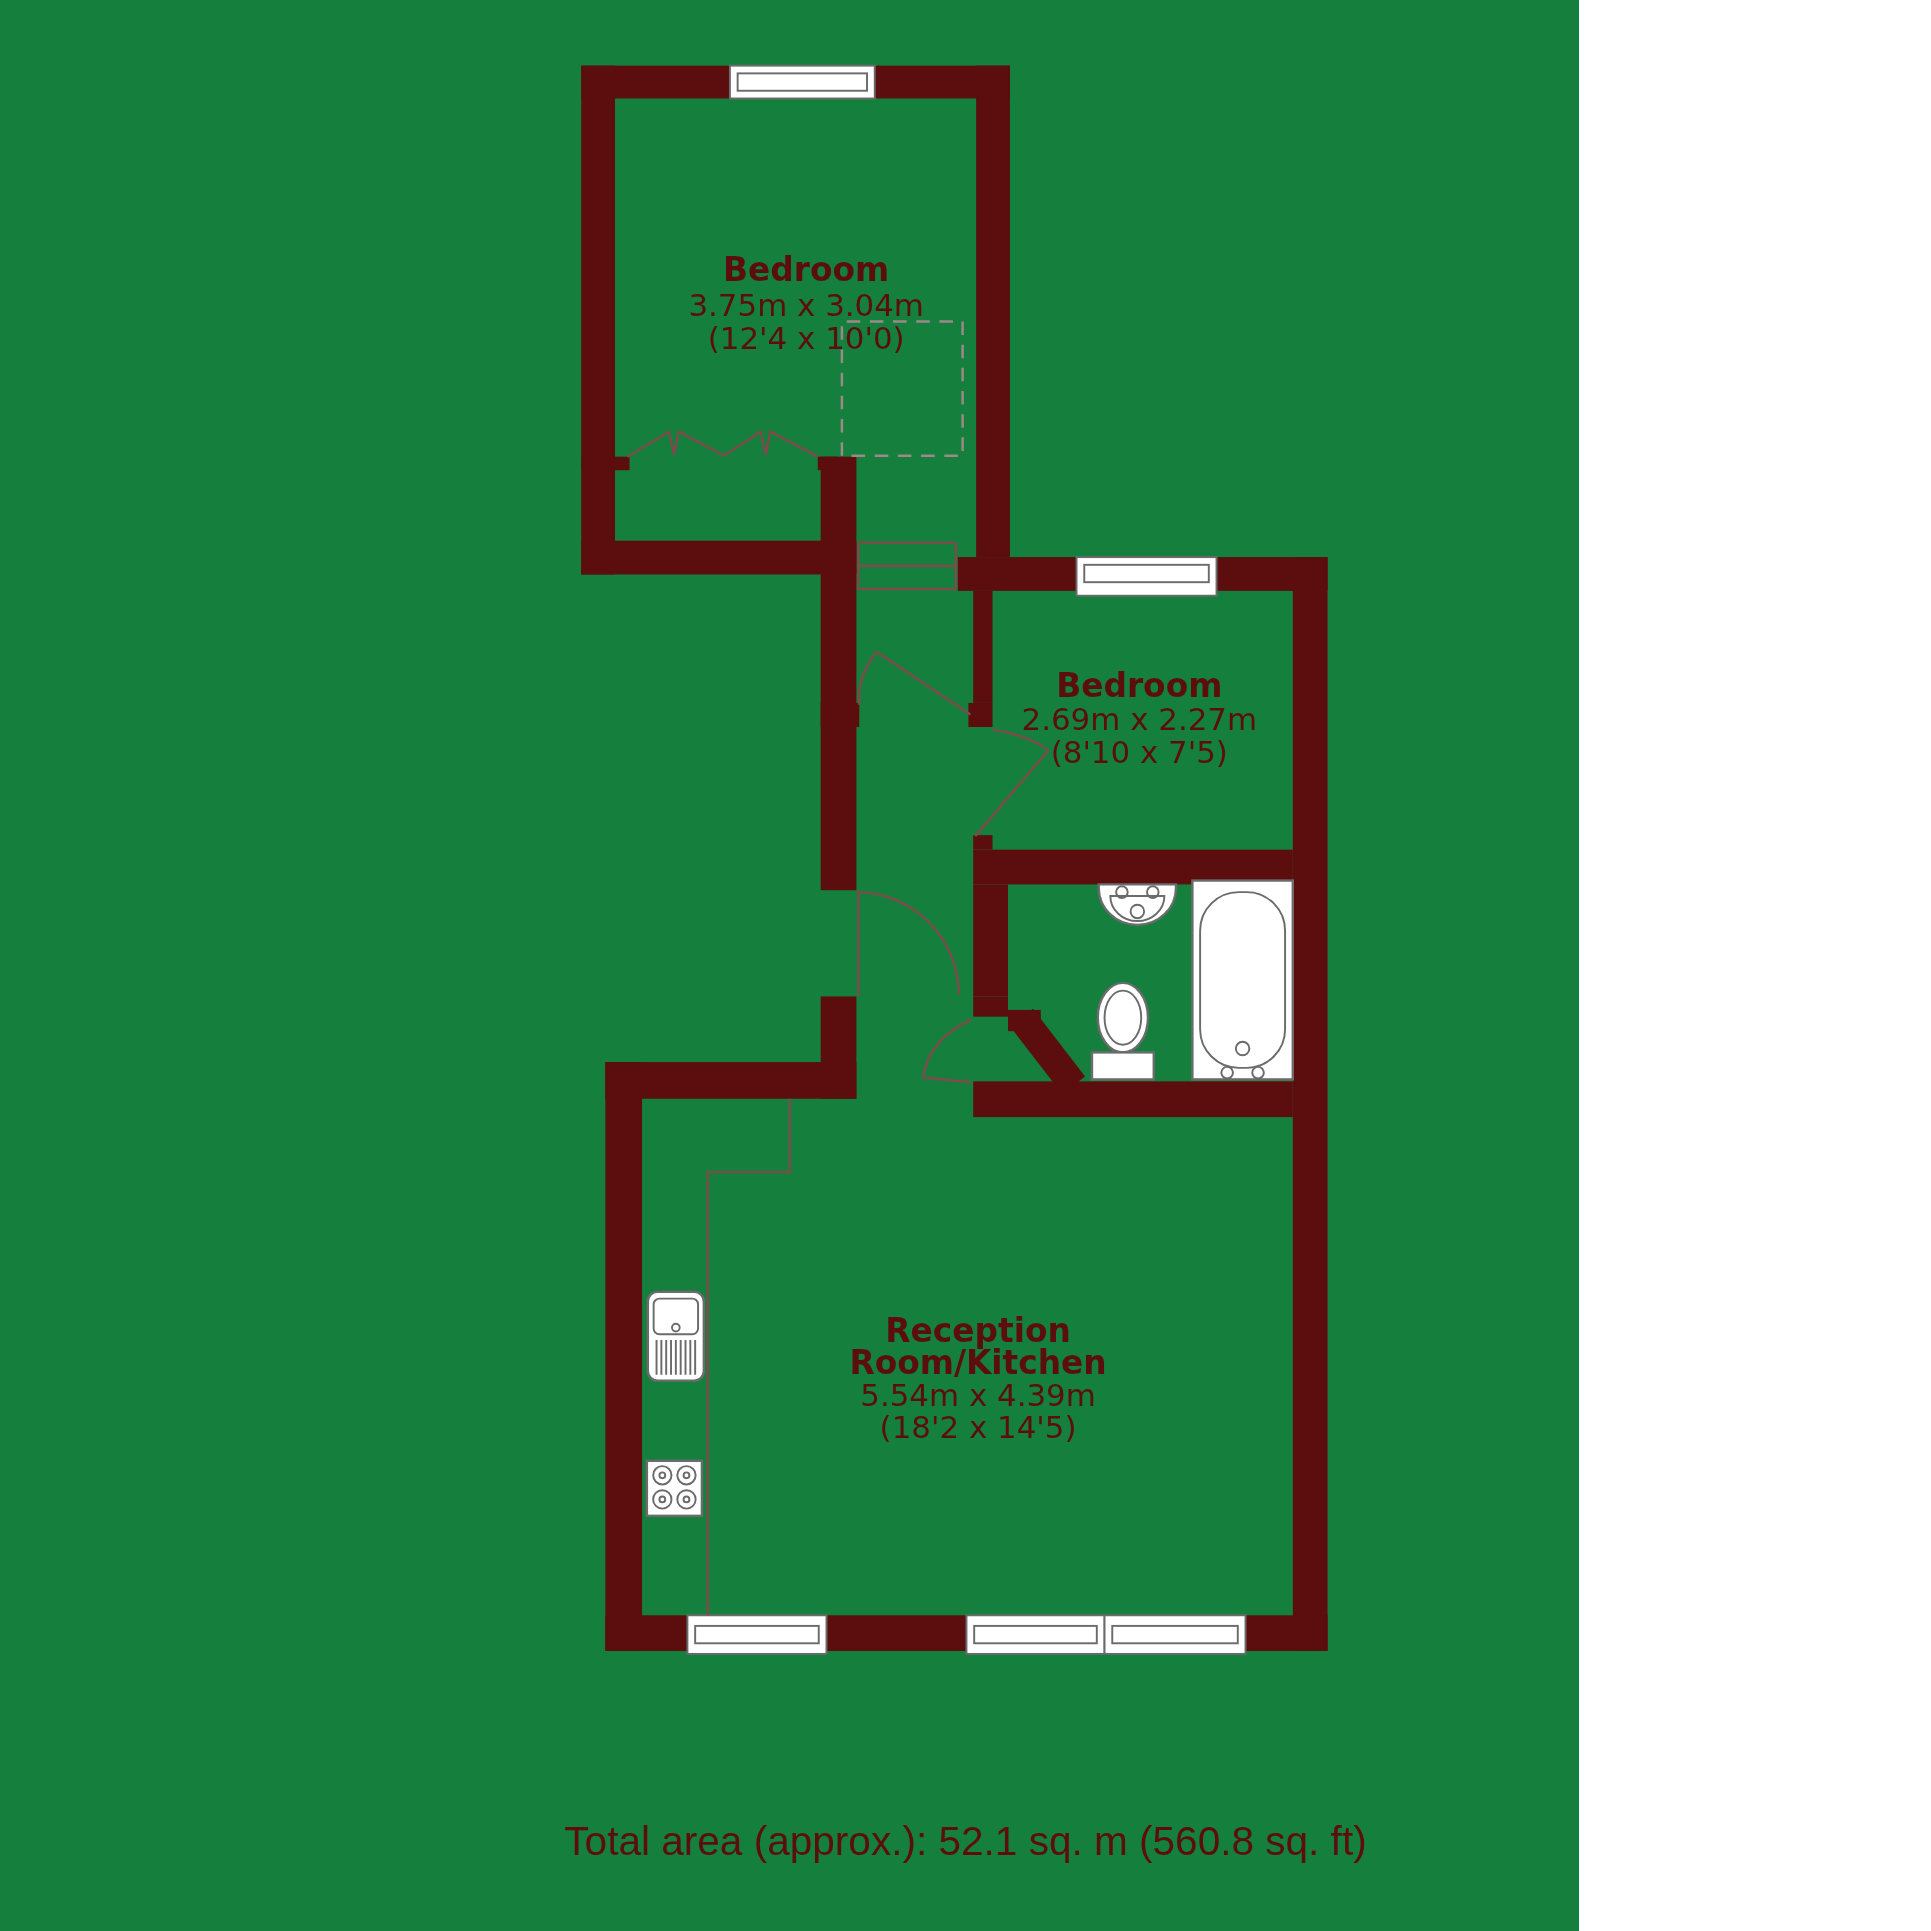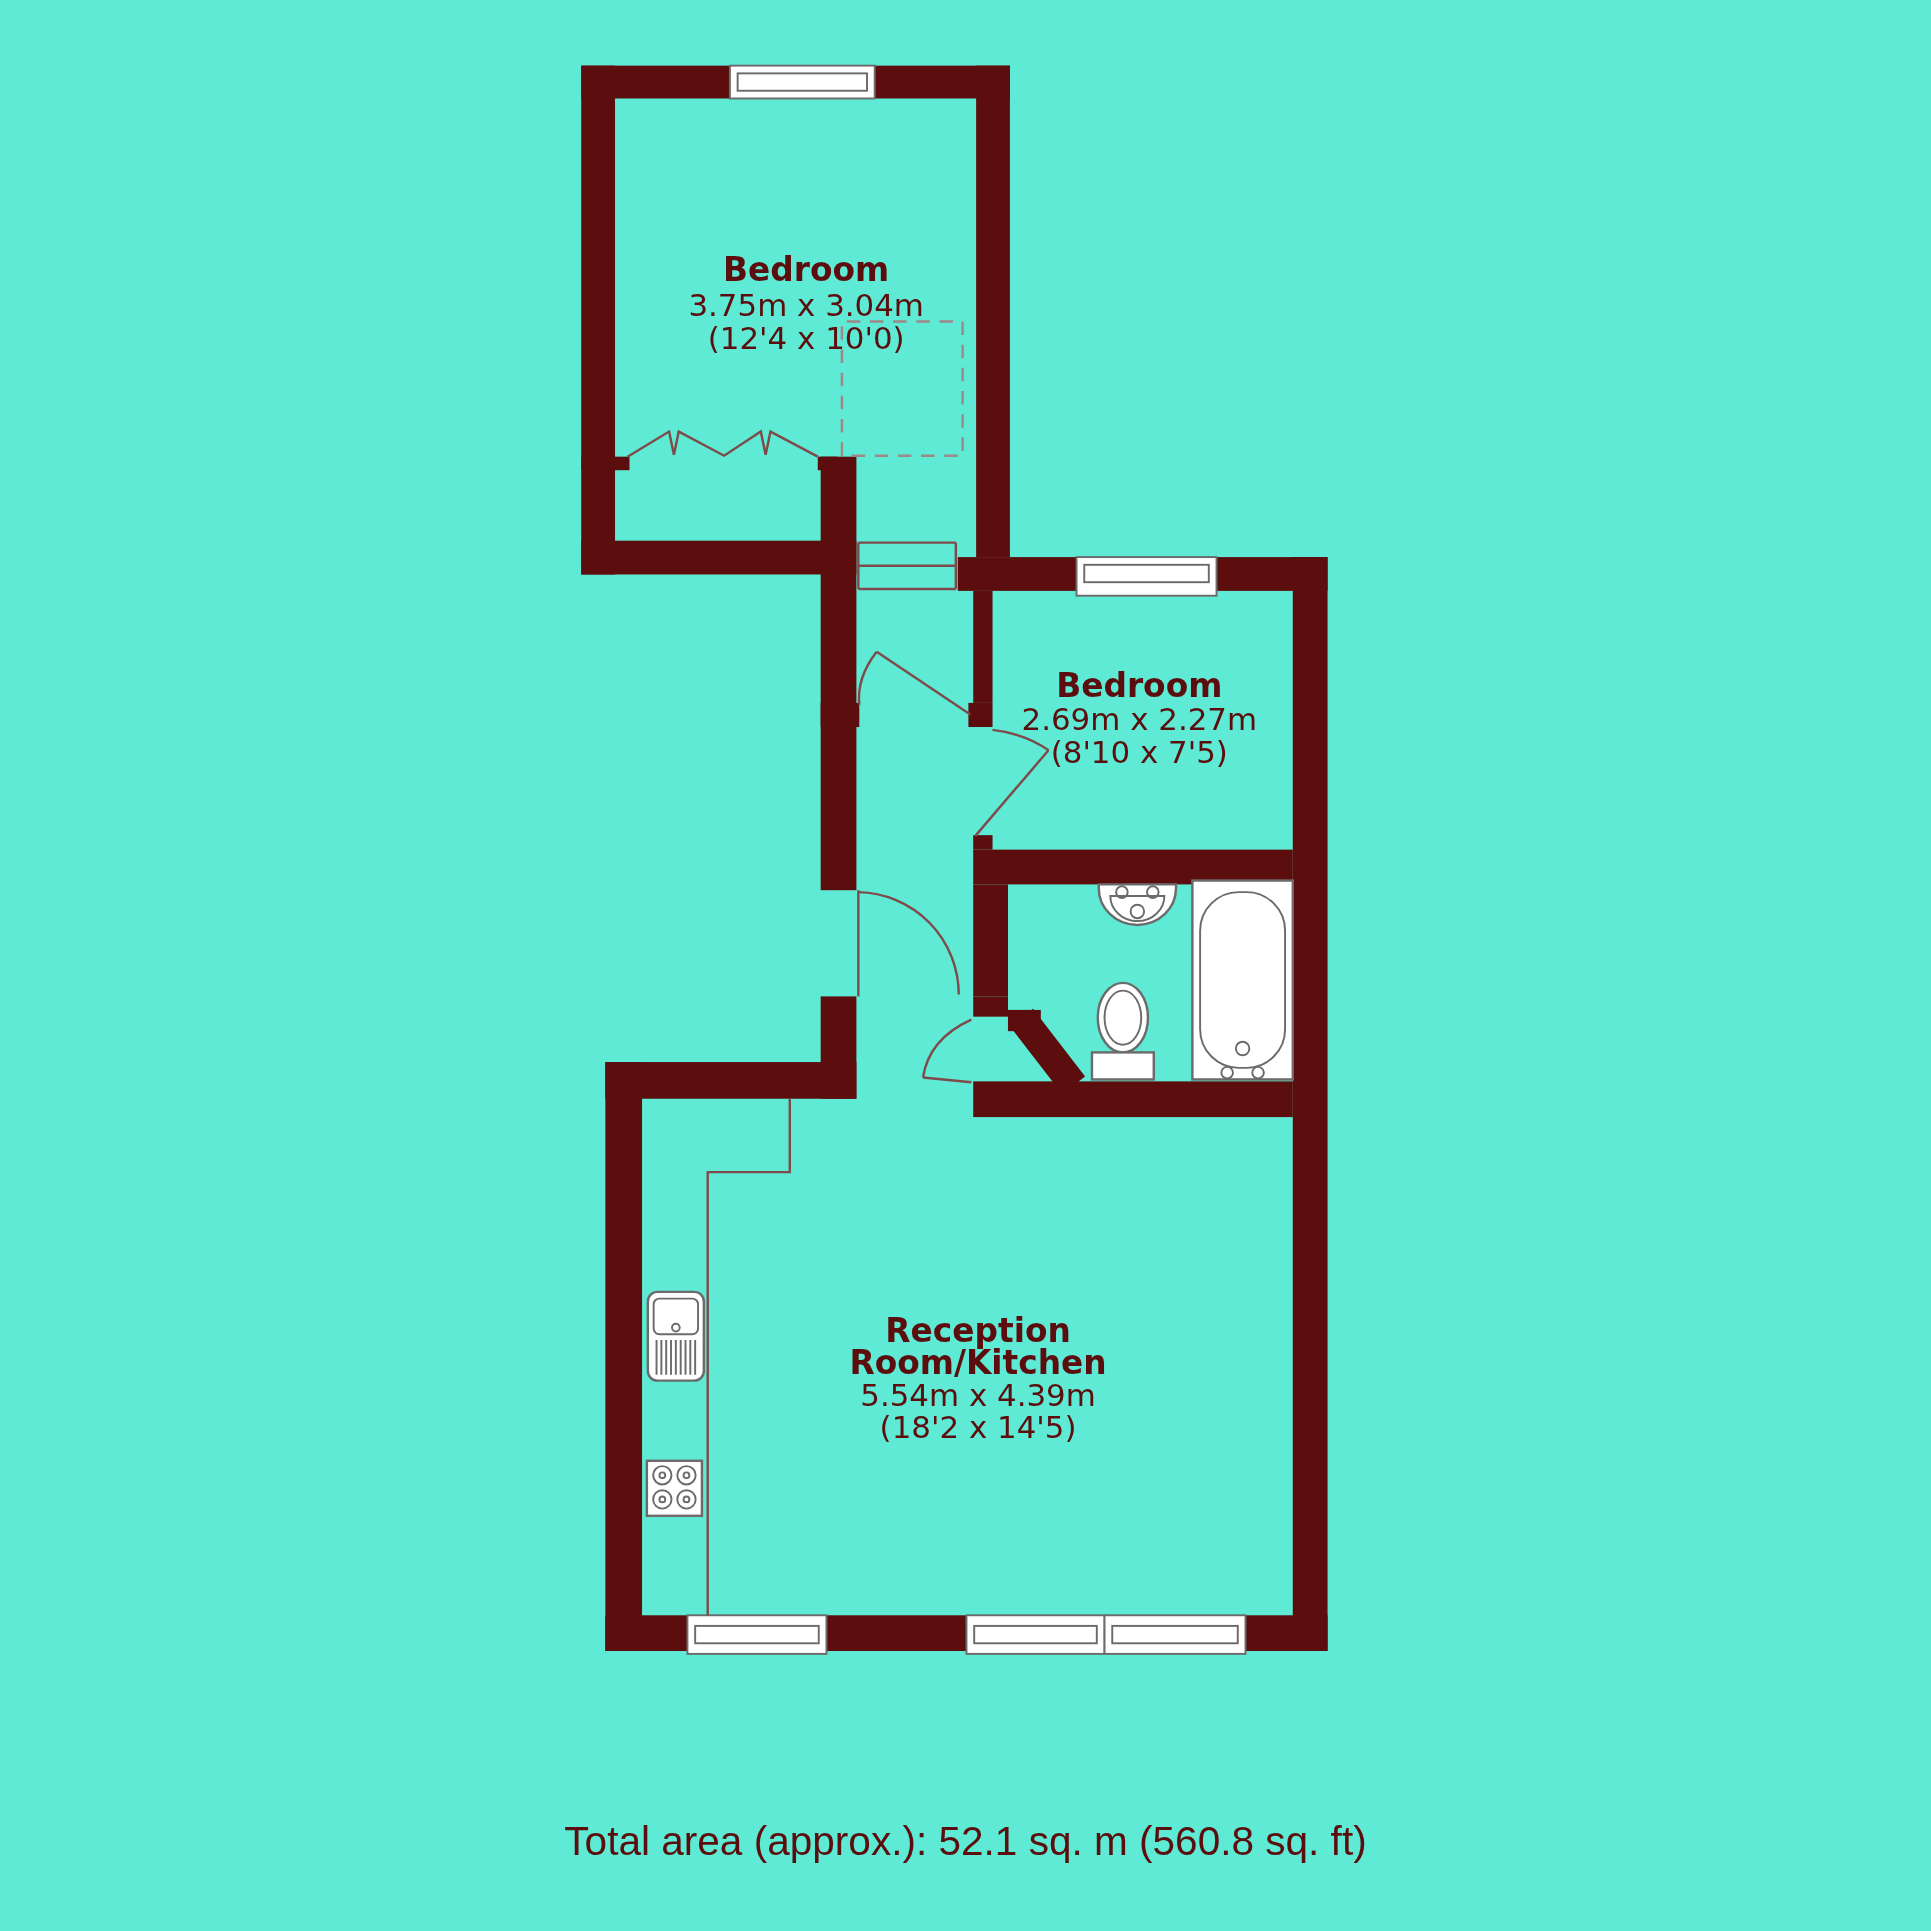--- a/index.html
+++ b/index.html
@@ -1,16 +1,16 @@
 <!DOCTYPE html>
 <html><head>
 <meta charset="utf-8">
 <style>
   html,body{margin:0;padding:0;background:#ffffff;}
-  #stage{position:relative;width:1931px;height:1931px;background:#5eead4;overflow:hidden;
+  #stage{position:relative;width:1579px;height:1931px;background:#15803d;overflow:hidden;
          font-family:"DejaVu Sans", sans-serif;}
   svg{position:absolute;left:0;top:0;}
   .wall{fill:#5c0e0e;stroke:none;}
   .wallstroke{stroke:#5c0e0e;fill:none;}
   .thin{stroke:#7e4a4a;stroke-width:2.5;fill:none;}
   .fix{stroke:#6b6b6b;stroke-width:2.5;fill:#ffffff;}
   .fixline{stroke:#6b6b6b;stroke-width:2;fill:none;}
   .dash{stroke:#9e8888;stroke-width:2.5;fill:none;stroke-dasharray:14 10;}
   .win{stroke:#6b6b6b;stroke-width:2;fill:#ffffff;}
   .room-name{font-size:34px;font-weight:bold;fill:#5c0e0e;text-anchor:middle;}

